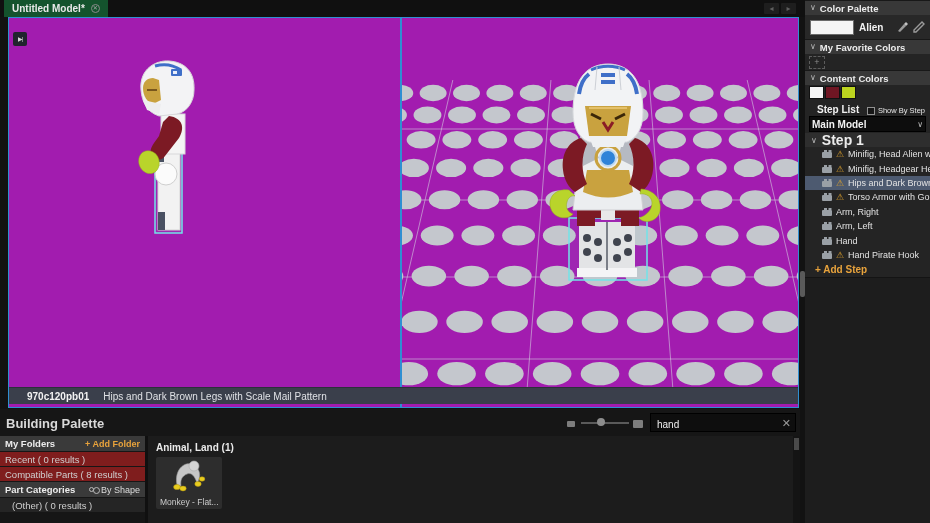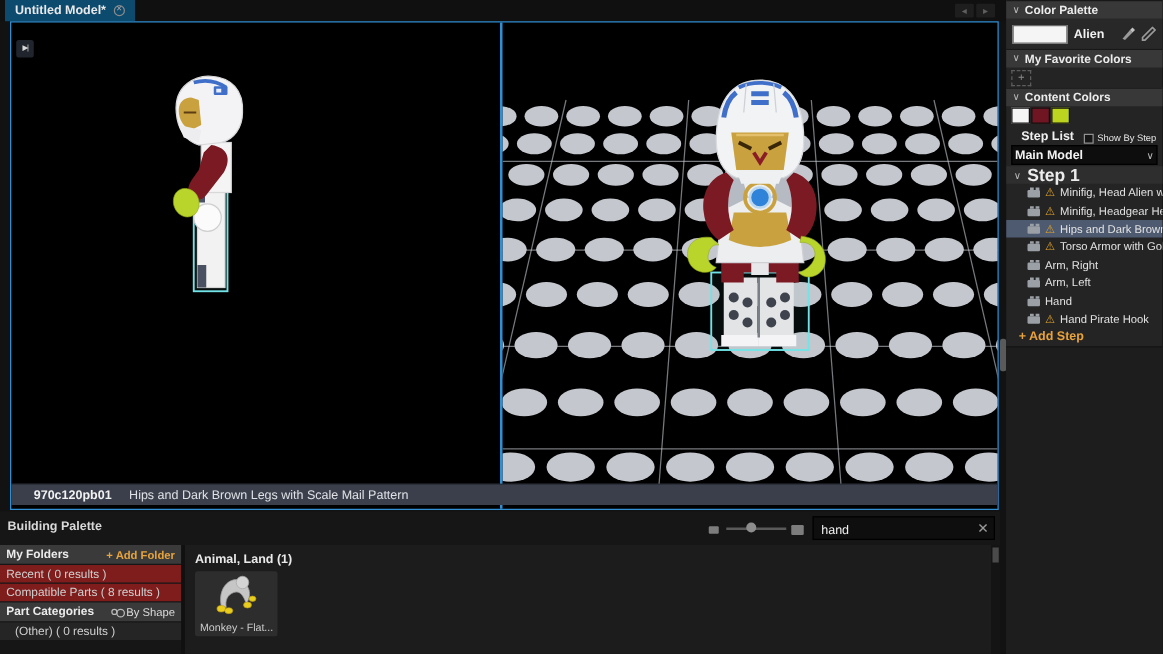--- a/index.html
+++ b/index.html
@@ -1,31 +1,31 @@
 <!DOCTYPE html>
 <html><head>
 <meta charset="utf-8">
 <style>
   * { margin:0; padding:0; box-sizing:border-box; }
   html,body { width:930px; height:523px; overflow:hidden; background:#121212;
     font-family:"Liberation Sans", sans-serif; -webkit-font-smoothing:antialiased; }
 
   
   #tabbar { position:absolute; left:0; top:0; width:805px; height:17px; background:#101010; }
-  #tab { position:absolute; left:4px; top:0; height:17px; padding:0 8px; background:#0c4a6e;
+  #tab { position:absolute; left:4px; top:0; height:17px; padding:0 8px; background:#14532d;
     display:flex; align-items:center; gap:6px; }
   #tab .title { font-size:10px; font-weight:bold; color:#e9e9e9; }
   .tab-close { width:9px; height:9px; border:1px solid #8a8a8a; border-radius:50%;
     color:#aaa; font-size:6px; line-height:7px; text-align:center; }
   .tab-scroll { position:absolute; top:3px; width:15px; height:11px; background:#1e1e1e;
     color:#5f5f5f; font-size:8px; line-height:11px; text-align:center; border-radius:1px; }
 
   
   #viewport { position:absolute; left:8px; top:17px; width:791px; height:391px;
-    background:#000000; border:1px solid #2f8fd2; }
+    background:#a21caf; border:1px solid #2f8fd2; }
   #pane-divider { position:absolute; left:391px; top:0; width:2px; height:100%; background:#2f8fd2; }
   #grid-svg { position:absolute; left:393px; top:0; width:396px; height:386px; }
   #vp-tool { position:absolute; left:4px; top:14px; width:14px; height:14px; background:#20242d;
     border-radius:2px; color:#d8d8d8; font-size:6px; line-height:14px; text-align:center; letter-spacing:-1px; }
   #fig-left { position:absolute; left:110px; top:38px; }
   #fig-right { position:absolute; left:532px; top:44px; }
   #status-bar { position:absolute; left:0; right:0; bottom:3px; height:17px; background:#3a3f4b;
     border-top:1px solid #2c303a; display:flex; align-items:center; padding-left:18px; gap:14px; }
   #status-bar .pid { font-size:10px; font-weight:bold; color:#f2f2f2; }
   #status-bar .pname { font-size:10px; color:#dfe1e5; }
@@ -68,21 +68,21 @@
   .brick::before { content:""; position:absolute; top:-2px; left:1.5px; width:3px; height:2px;
     background:#9aa0a6; box-shadow:4.5px 0 #9aa0a6; }
   .warn { color:#e2a42c; font-size:9px; line-height:10px; flex:none; }
   #add-step { height:15px; display:flex; align-items:center; padding-left:10px; flex:none; }
   #add-step .lbl { color:#e8a33c; font-size:10px; font-weight:bold; }
   #sidebar-rest { flex:1; background:#1d1d1d; border-top:1px solid #141414; }
 
   
   #palette { position:absolute; left:0; top:409px; width:800px; height:114px; background:#161616; }
   #palette-header { position:relative; height:27px; }
-  #palette-header .title { position:absolute; left:6px; top:7px; font-size:10px; font-weight:bold; color:#d9d9d9; }
+  #palette-header .title { position:absolute; left:6px; top:7px; font-size:13px; font-weight:bold; color:#d9d9d9; }
   #size-slider { position:absolute; left:567px; top:9px; width:76px; height:10px; }
   .mini-brick { position:absolute; background:#7d7d7d; border-radius:1px; }
   #slider-track { position:absolute; left:14px; top:4px; width:48px; height:2px; background:#5a5a5a; }
   #slider-handle { position:absolute; left:30px; top:0; width:8px; height:8px; border-radius:50%; background:#8d8d8d; }
   #search-box { position:absolute; left:650px; top:4px; width:146px; height:19px; background:#0e0e0e;
     border:1px solid #000; }
   #search-input { width:100%; height:100%; background:transparent; border:none; outline:none;
     color:#f0f0f0; font-size:10px; padding:0 18px 0 6px; font-family:"Liberation Sans",sans-serif; }
   #search-clear { position:absolute; right:4px; top:3px; color:#9a9a9a; font-size:11px; line-height:12px; }
   #palette-body { position:absolute; left:0; top:27px; right:0; bottom:0; display:flex; }

